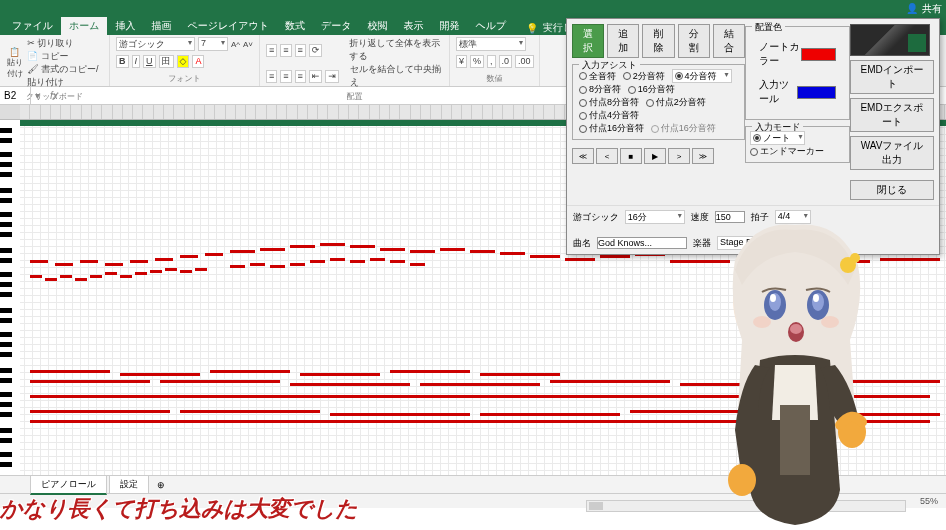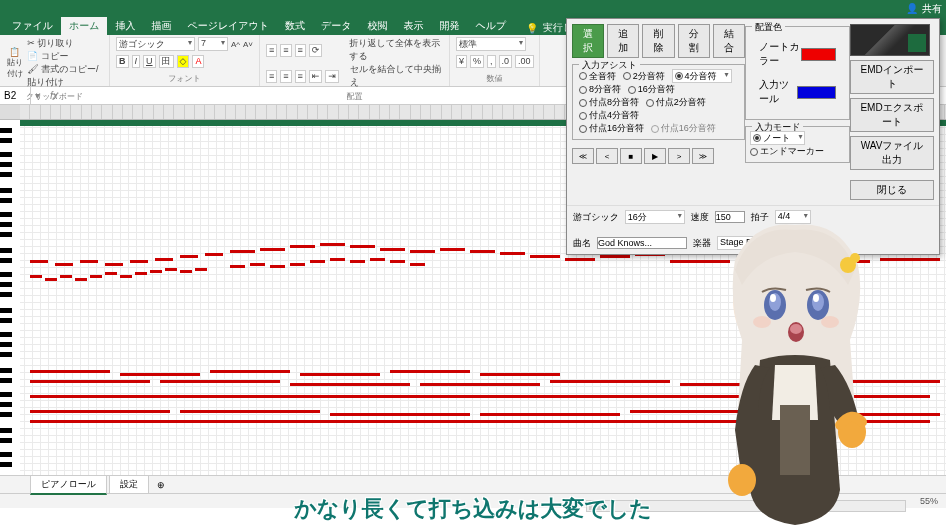--- a/index.html
+++ b/index.html
@@ -44,21 +44,21 @@
 .fset{border:1px solid #aaa;padding:4px 6px 4px 6px;position:relative;margin-top:2px}
 .fset .lg{position:absolute;top:-6px;left:6px;background:#f0f0f0;padding:0 3px;font-size:9px}
 .radio{display:inline-flex;align-items:center;gap:2px;font-size:9px;margin-right:4px}
 .radio .r{width:8px;height:8px;border:1px solid #555;border-radius:50%;display:inline-block;position:relative}
 .radio.sel .r:after{content:"";position:absolute;inset:1px;background:#333;border-radius:50%}
 .swatch{width:50px;height:13px;border:1px solid #777;display:inline-block;vertical-align:middle}
 .media{display:flex;gap:2px;margin-top:4px}
 .media .mbtn{width:22px;height:16px;border:1px solid #999;background:#eaeaea;font-size:8px;display:flex;align-items:center;justify-content:center;cursor:pointer}
 .pianoimg{width:80px;height:32px;background:linear-gradient(135deg,#2a2a2a 40%,#555 41%,#2a2a2a 60%);border:1px solid #555;position:relative;overflow:hidden}
 .pianoimg:after{content:"";position:absolute;bottom:3px;right:3px;width:18px;height:18px;background:#1d6b3e;display:flex;align-items:center;justify-content:center}
-.caption{position:absolute;bottom:6px;left:0;right:0;text-align:center;font-size:22px;color:#0f766e;font-weight:bold;text-shadow:0 0 3px #fff,1px 1px 0 #fff,-1px -1px 0 #fff,1px -1px 0 #fff,-1px 1px 0 #fff;}
+.caption{position:absolute;bottom:6px;left:0;right:0;font-size:22px;color:#b91c1c;font-weight:bold;text-shadow:0 0 3px #fff,1px 1px 0 #fff,-1px -1px 0 #fff,1px -1px 0 #fff,-1px 1px 0 #fff;font-style:italic}
 .girl{position:absolute;right:36px;bottom:0;width:230px;height:320px;pointer-events:none}
 </style>
 </head>
 <body>
 
 <div class="titlebar">
   <span class="spacer"></span>
   <span>👤 <span>共有</span></span>
 </div>
 

